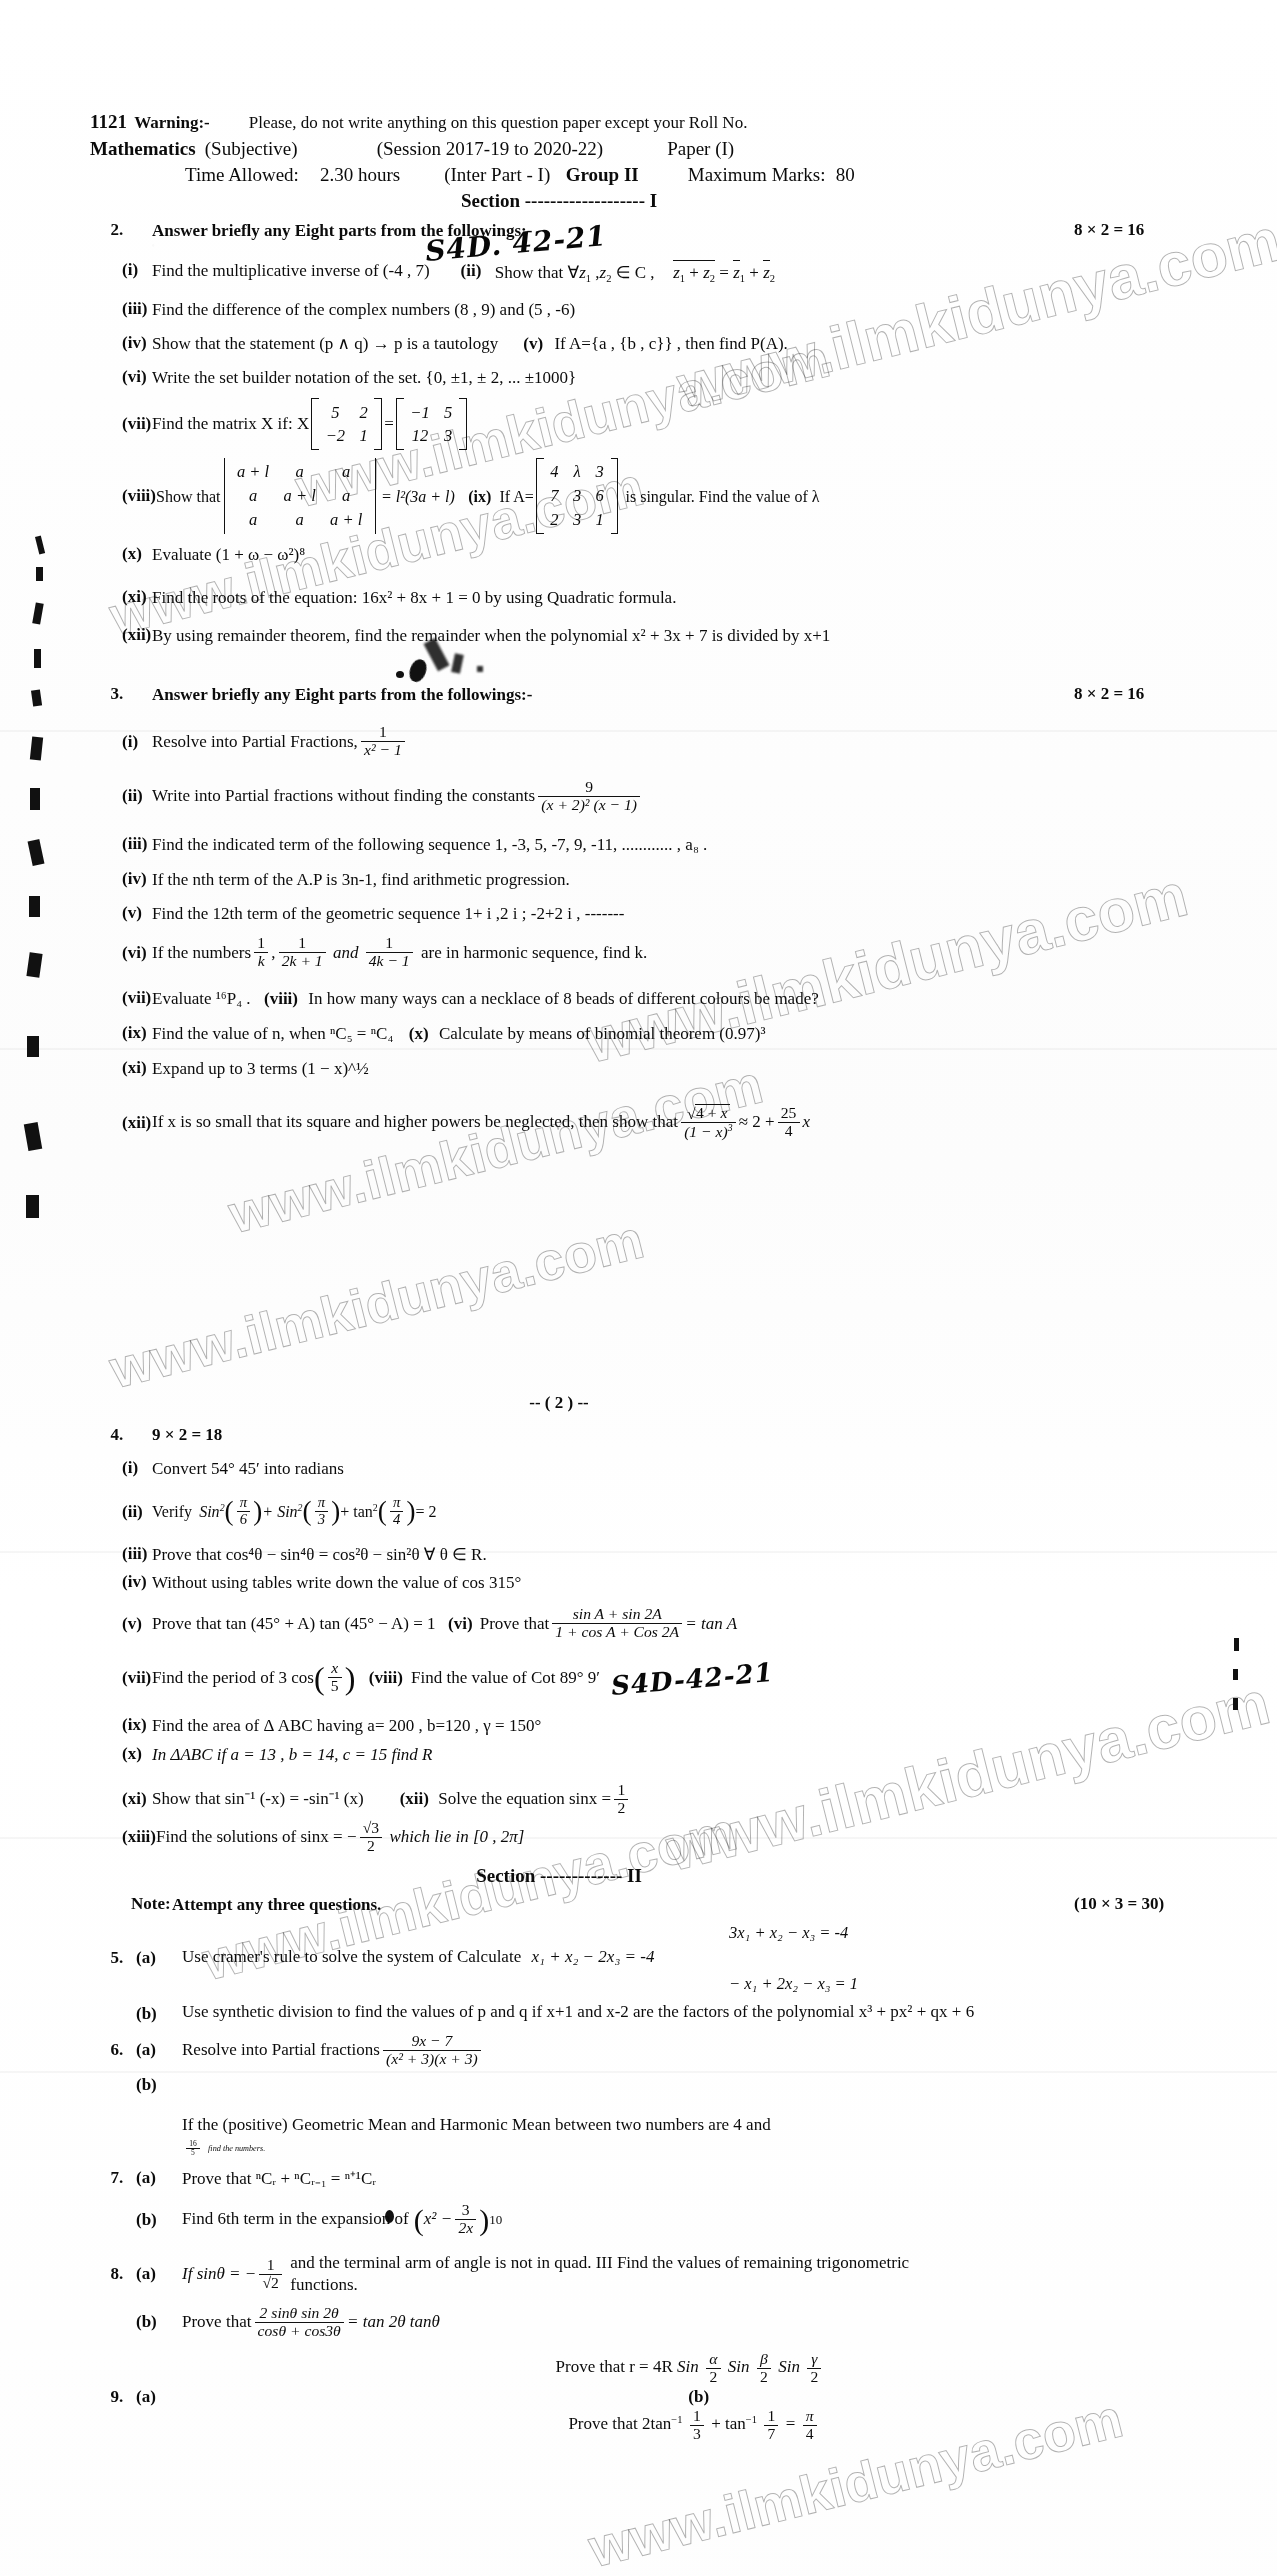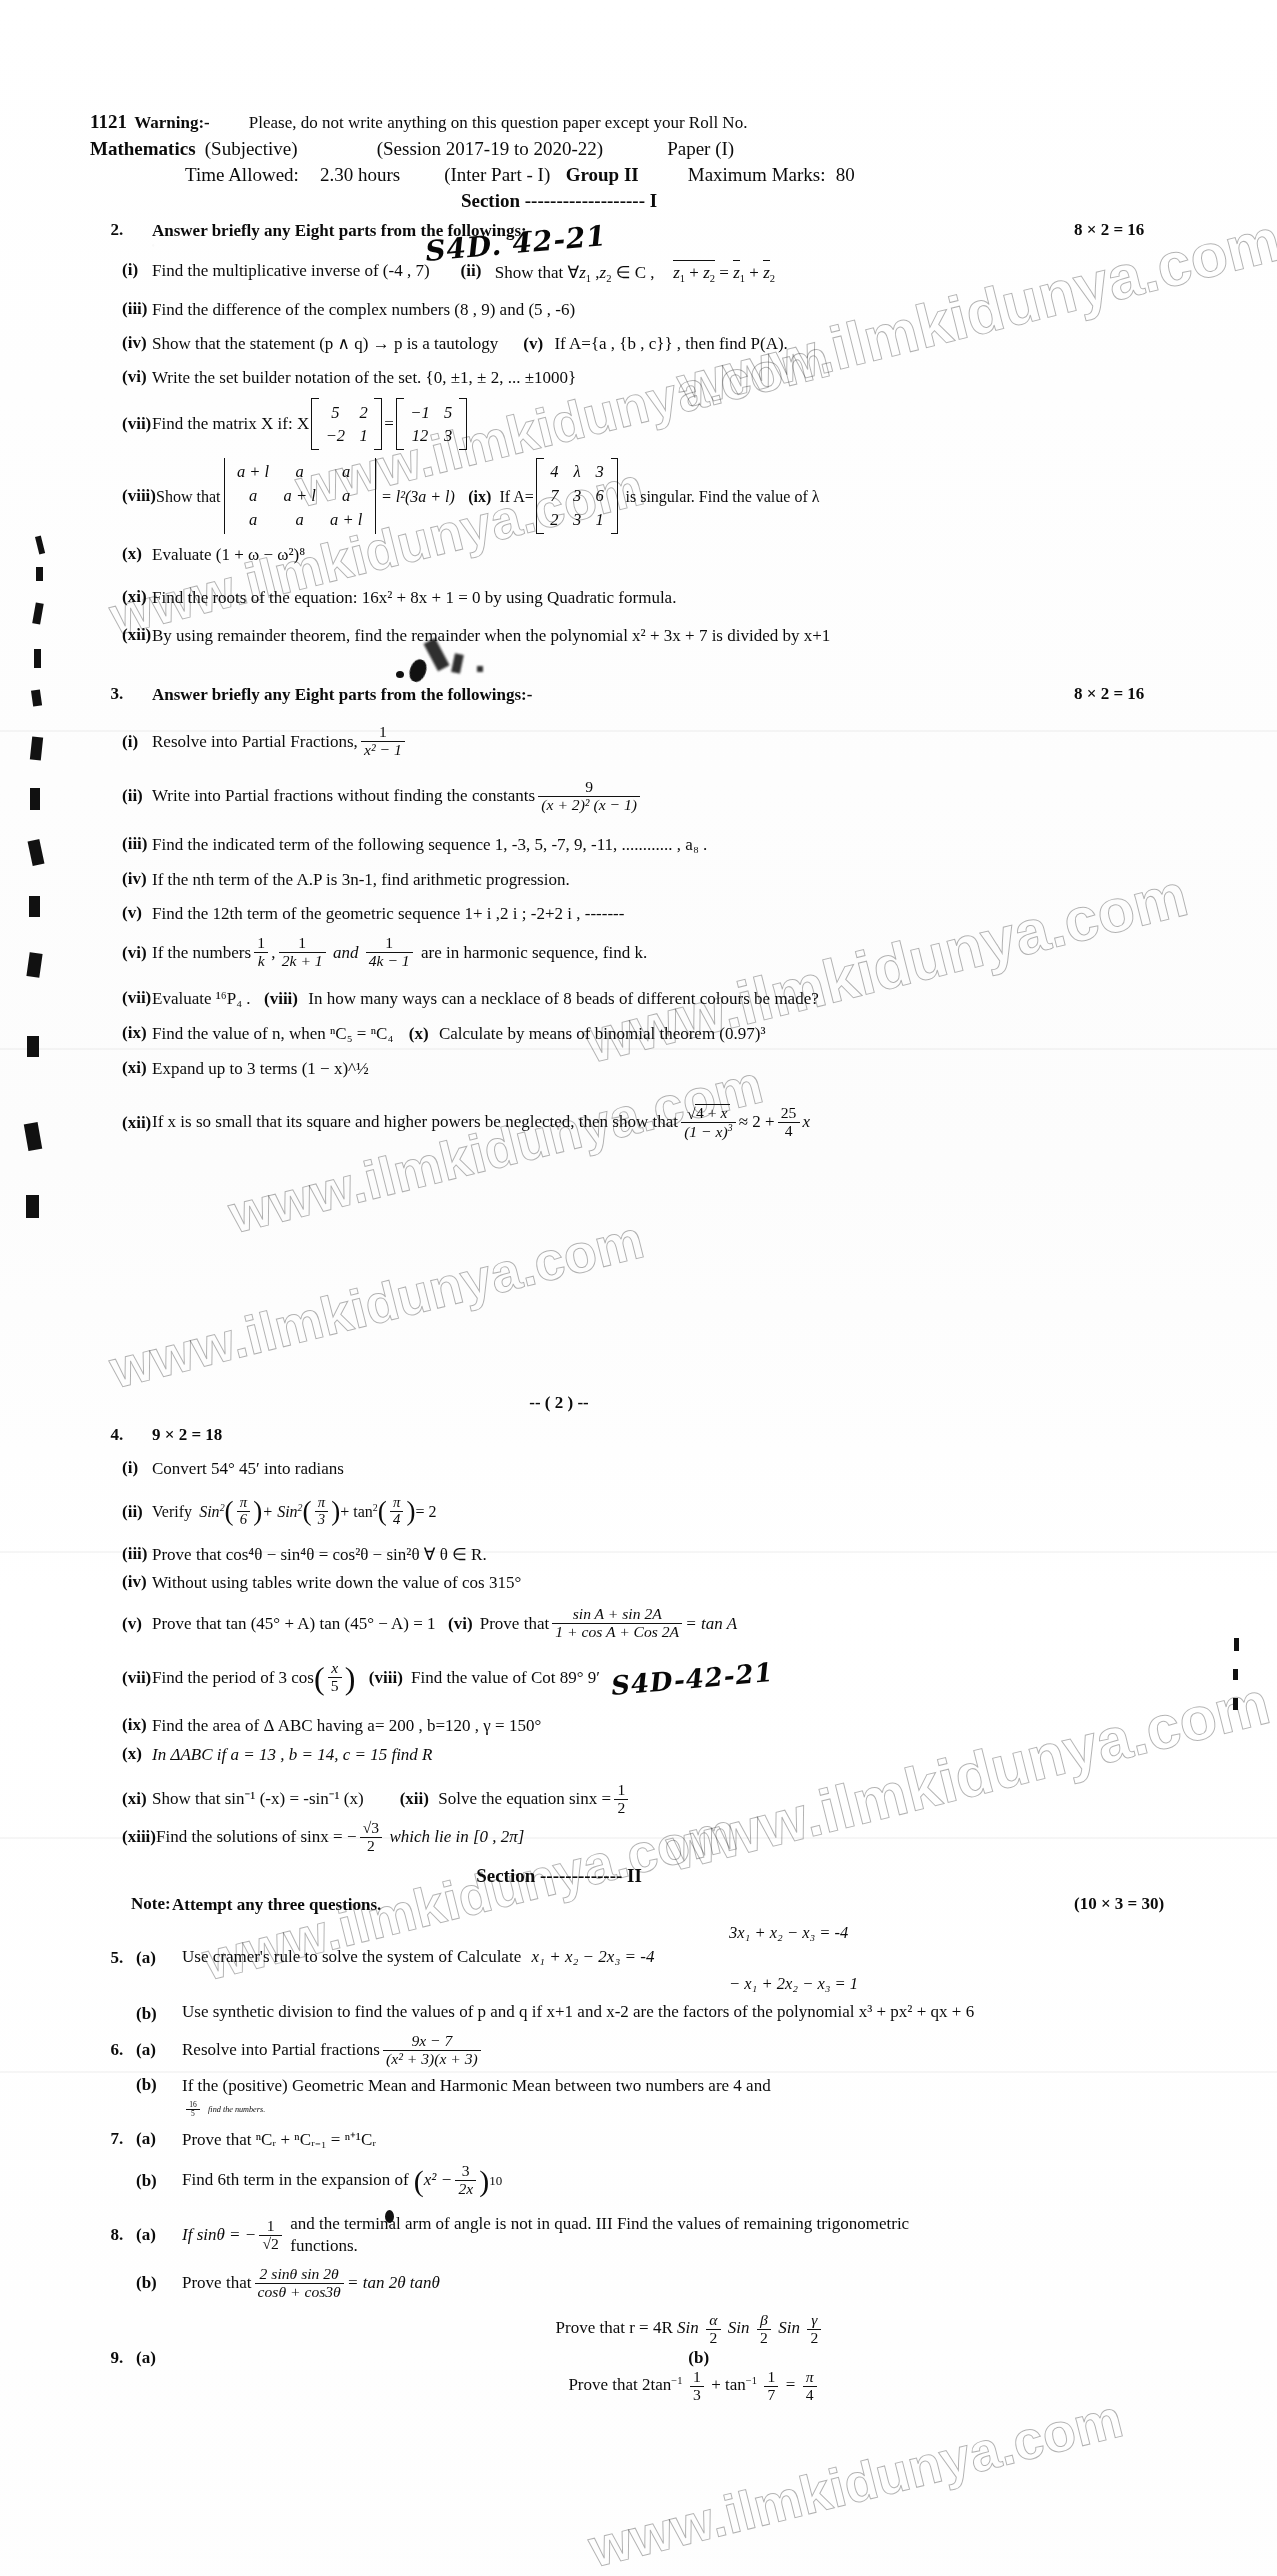--- a/index.html
+++ b/index.html
@@ -587,21 +587,21 @@
         <span class="frac">
           <span class="n mi">9x − 7</span>
           <span class="d mi">(x² + 3)(x + 3)</span>
         </span>
       </div>
     </div>
 
     <div class="row" style="margin-top:7.2px;">
       <div class="lbl num" style="flex:0 0 46px;padding-left:20.6px;"></div>
       <div class="lbl" style="flex:0 0 46px;padding-left:0;">(b)</div>
-      <div class="txt" style="max-width:835px;">If the (positive) Geometric Mean and Harmonic Mean between two numbers are 4 and</div>
+      <div class="txt" style="max-width:835px;margin-top:39px;">If the (positive) Geometric Mean and Harmonic Mean between two numbers are 4 and</div>
     </div>
 
     <div class="line" style="padding-left:93px;display:flex;align-items:center;">
       <span class="frac">
         <span class="n">16</span>
         <span class="d">5</span>
       </span>
       <span class="it" style="margin-left:5.2px;">find the numbers.</span>
     </div>
 

